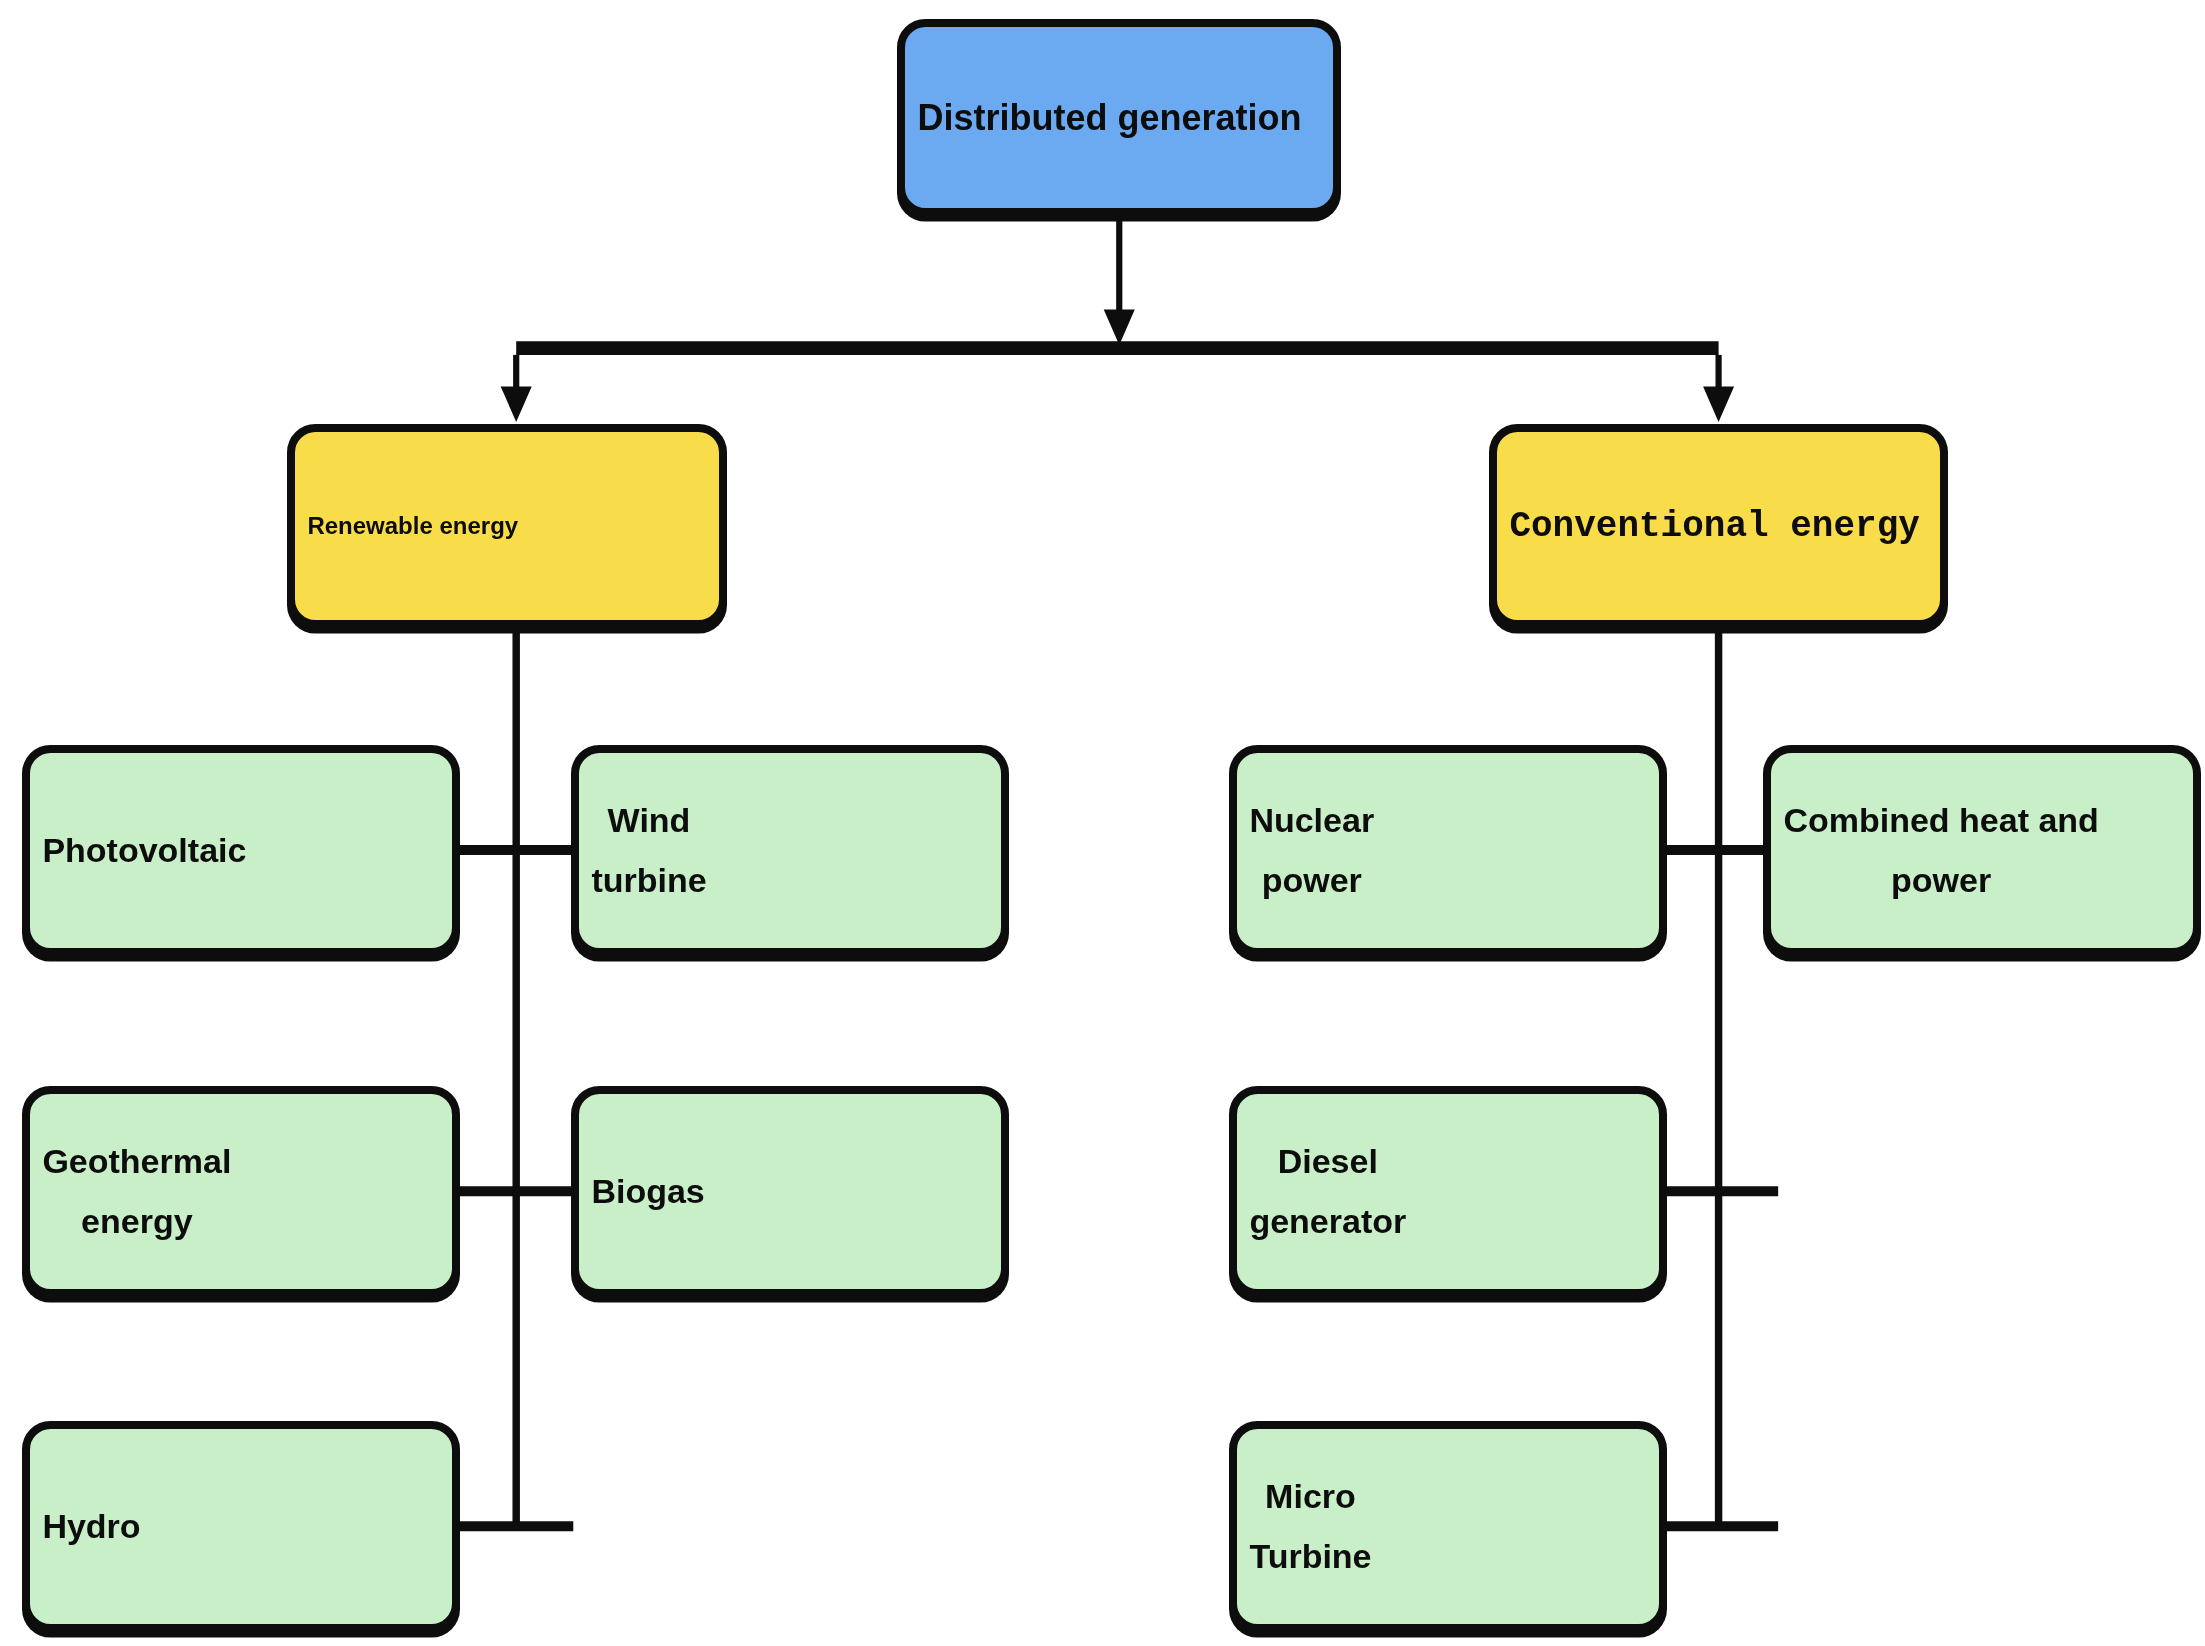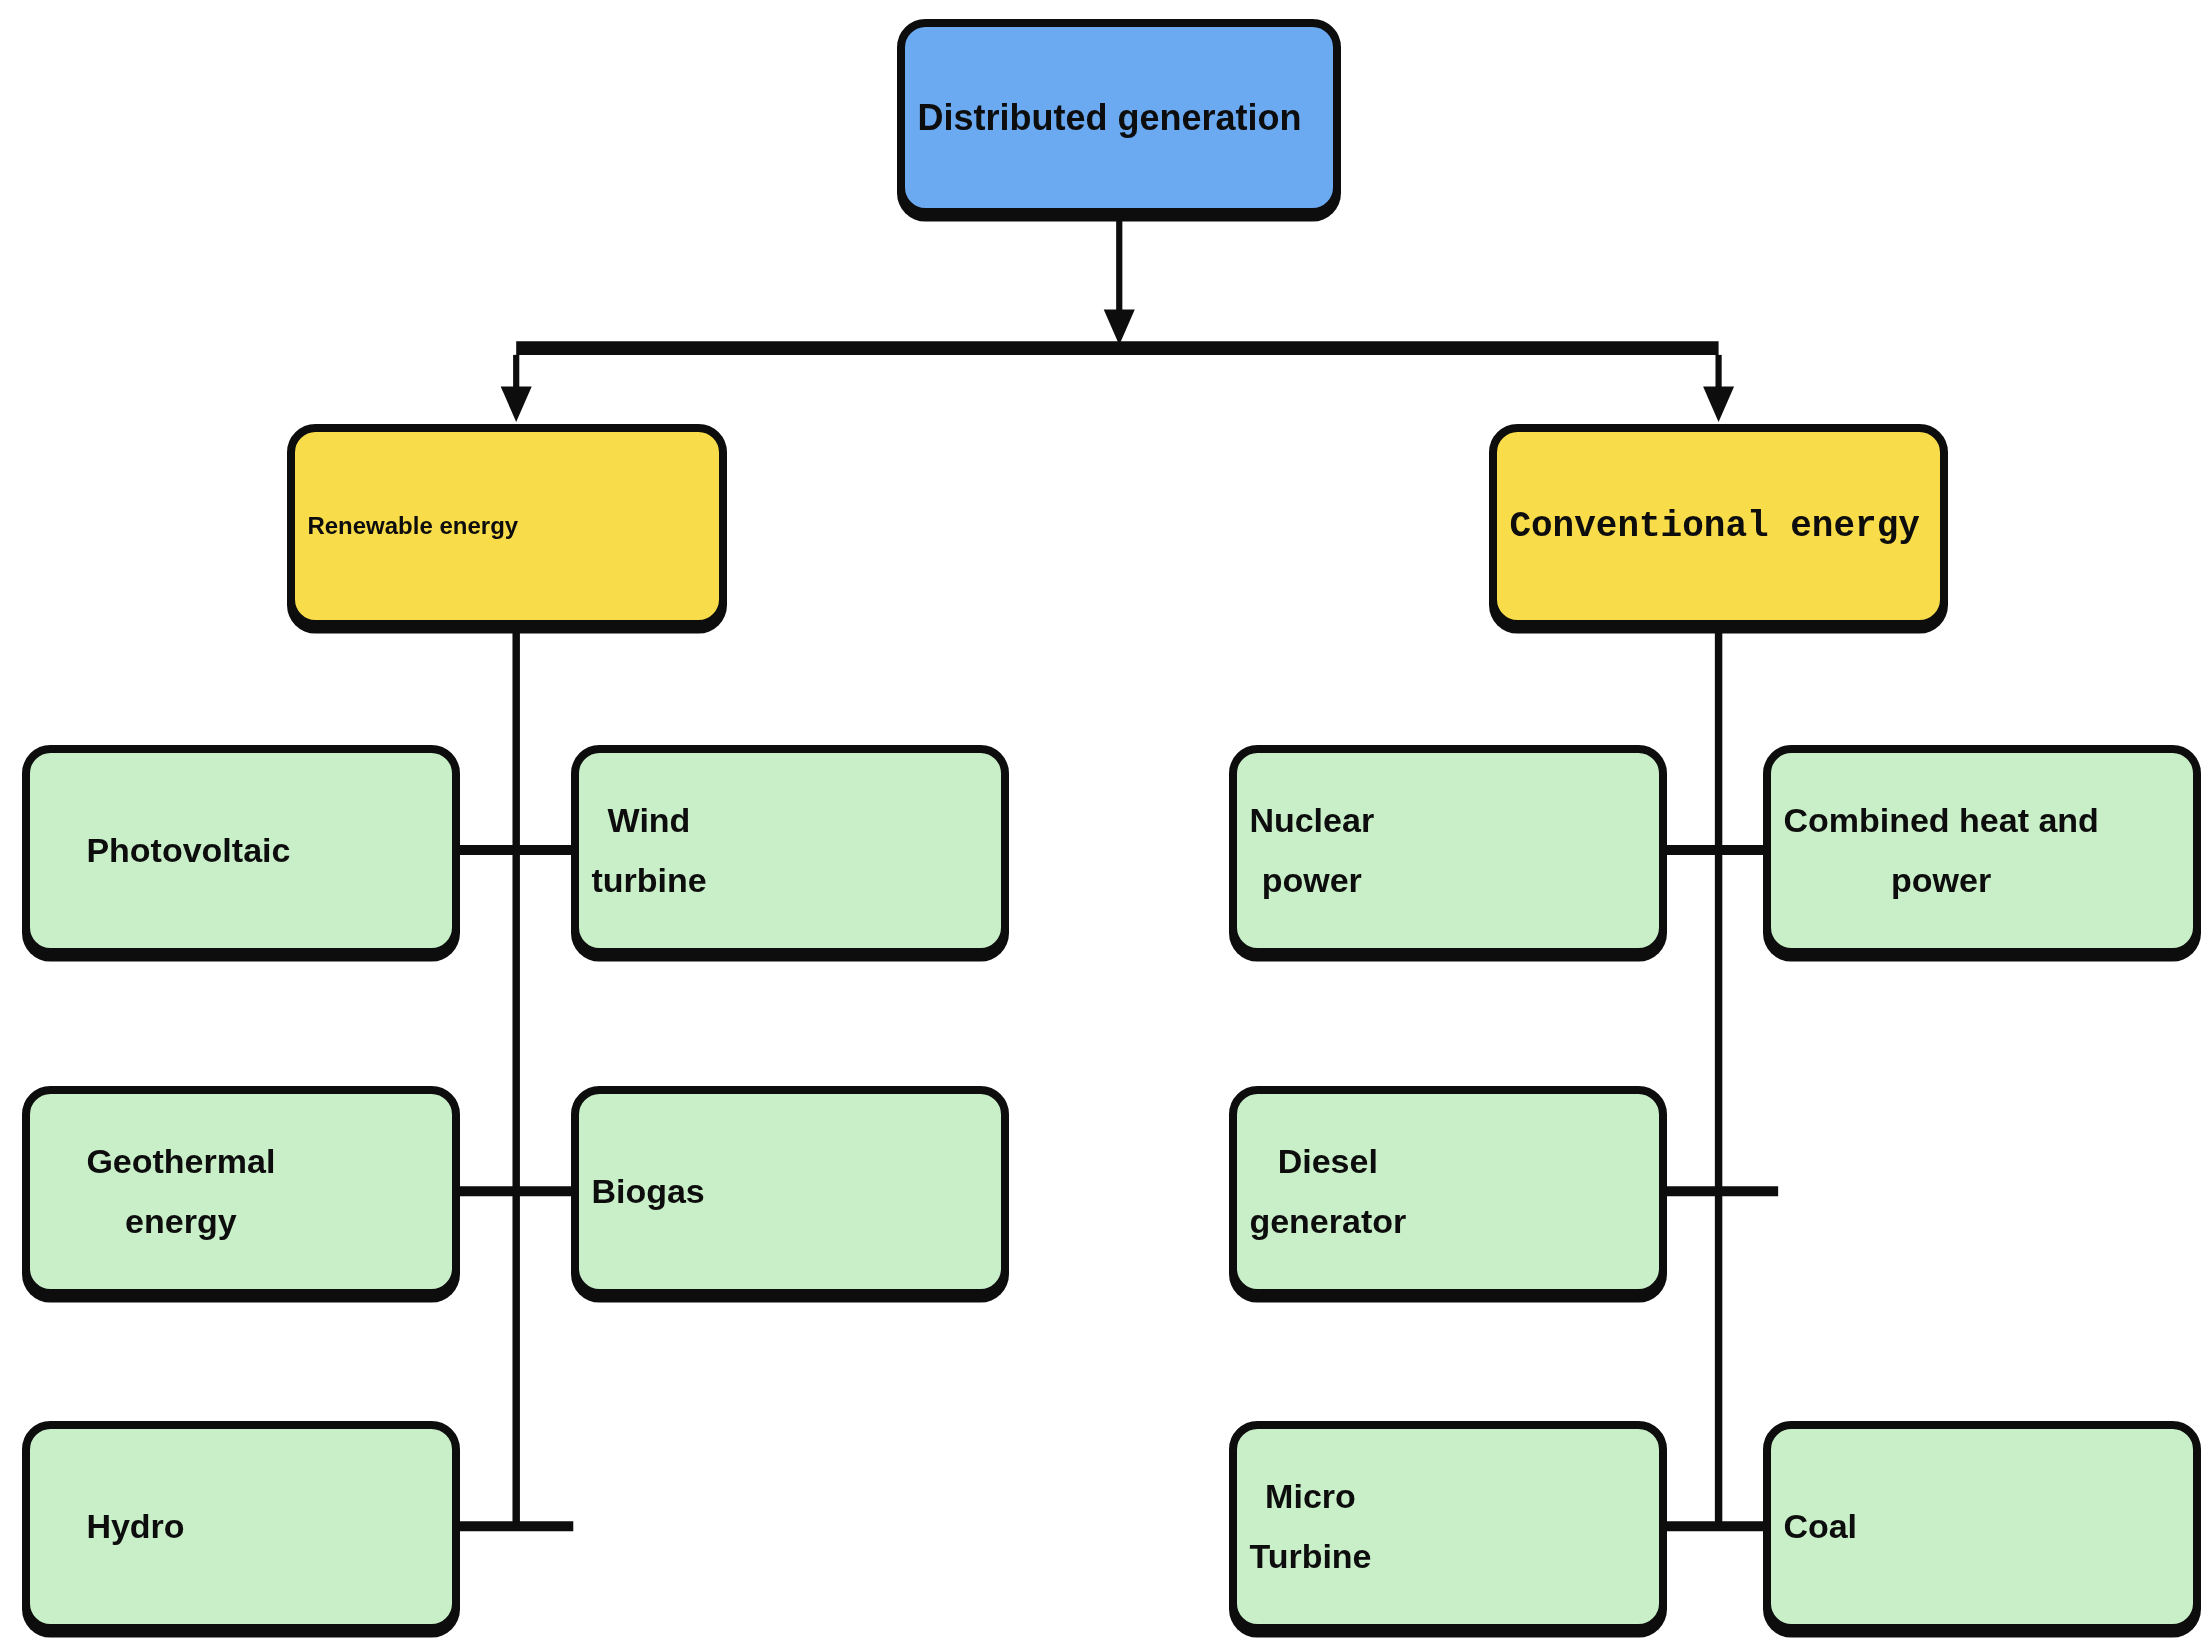--- a/index.html
+++ b/index.html
@@ -28,21 +28,21 @@
   }
   .box .lbl{white-space:pre-line;line-height:1.75;padding:0 12.4px;}
   .root-box{background:var(--root_fill,#6ba9f1);}
   .branch-box{background:var(--branch_fill,#f8dc4a);}
   .leaf-box{background:var(--leaf_fill,#c9efc9);}
 
   .n-root{left:897px;top:18.6px;width:444px;height:197px;font-size:36px;}
   .n-renew{left:287px;top:424px;width:440px;height:204px;font-size:24px;}
   .n-conv{left:1489px;top:424px;width:459px;height:204px;font-size:36px;font-family:Liberation Mono, monospace;}
   .leaf{width:438px;height:211px;font-size:34px;}
-  .colA{left:22px;padding-left:44px;}  .colB{left:571px;}
+  .colA{left:22px;}  .colB{left:571px;}
   .colC{left:1229px;}.colD{left:1763px;}
   .row1{top:745px;} .row2{top:1086px;} .row3{top:1421px;}
 </style>
 </head>
 <body>
 
 <div class="canvas">
 
   <svg class="connectors" viewBox="0 0 3554 2653" aria-hidden="true">
 
@@ -106,18 +106,15 @@
 power</span>
   </div>
   <div class="box leaf-box leaf colC row2">
     <span class="lbl">Diesel
 generator</span>
   </div>
   <div class="box leaf-box leaf colC row3">
     <span class="lbl">Micro
 Turbine</span>
   </div>
-  <div class="box leaf-box leaf colD row3">
-    <span class="lbl">Coal</span>
-  </div>
 
 </div>
 
 
 </body></html>

